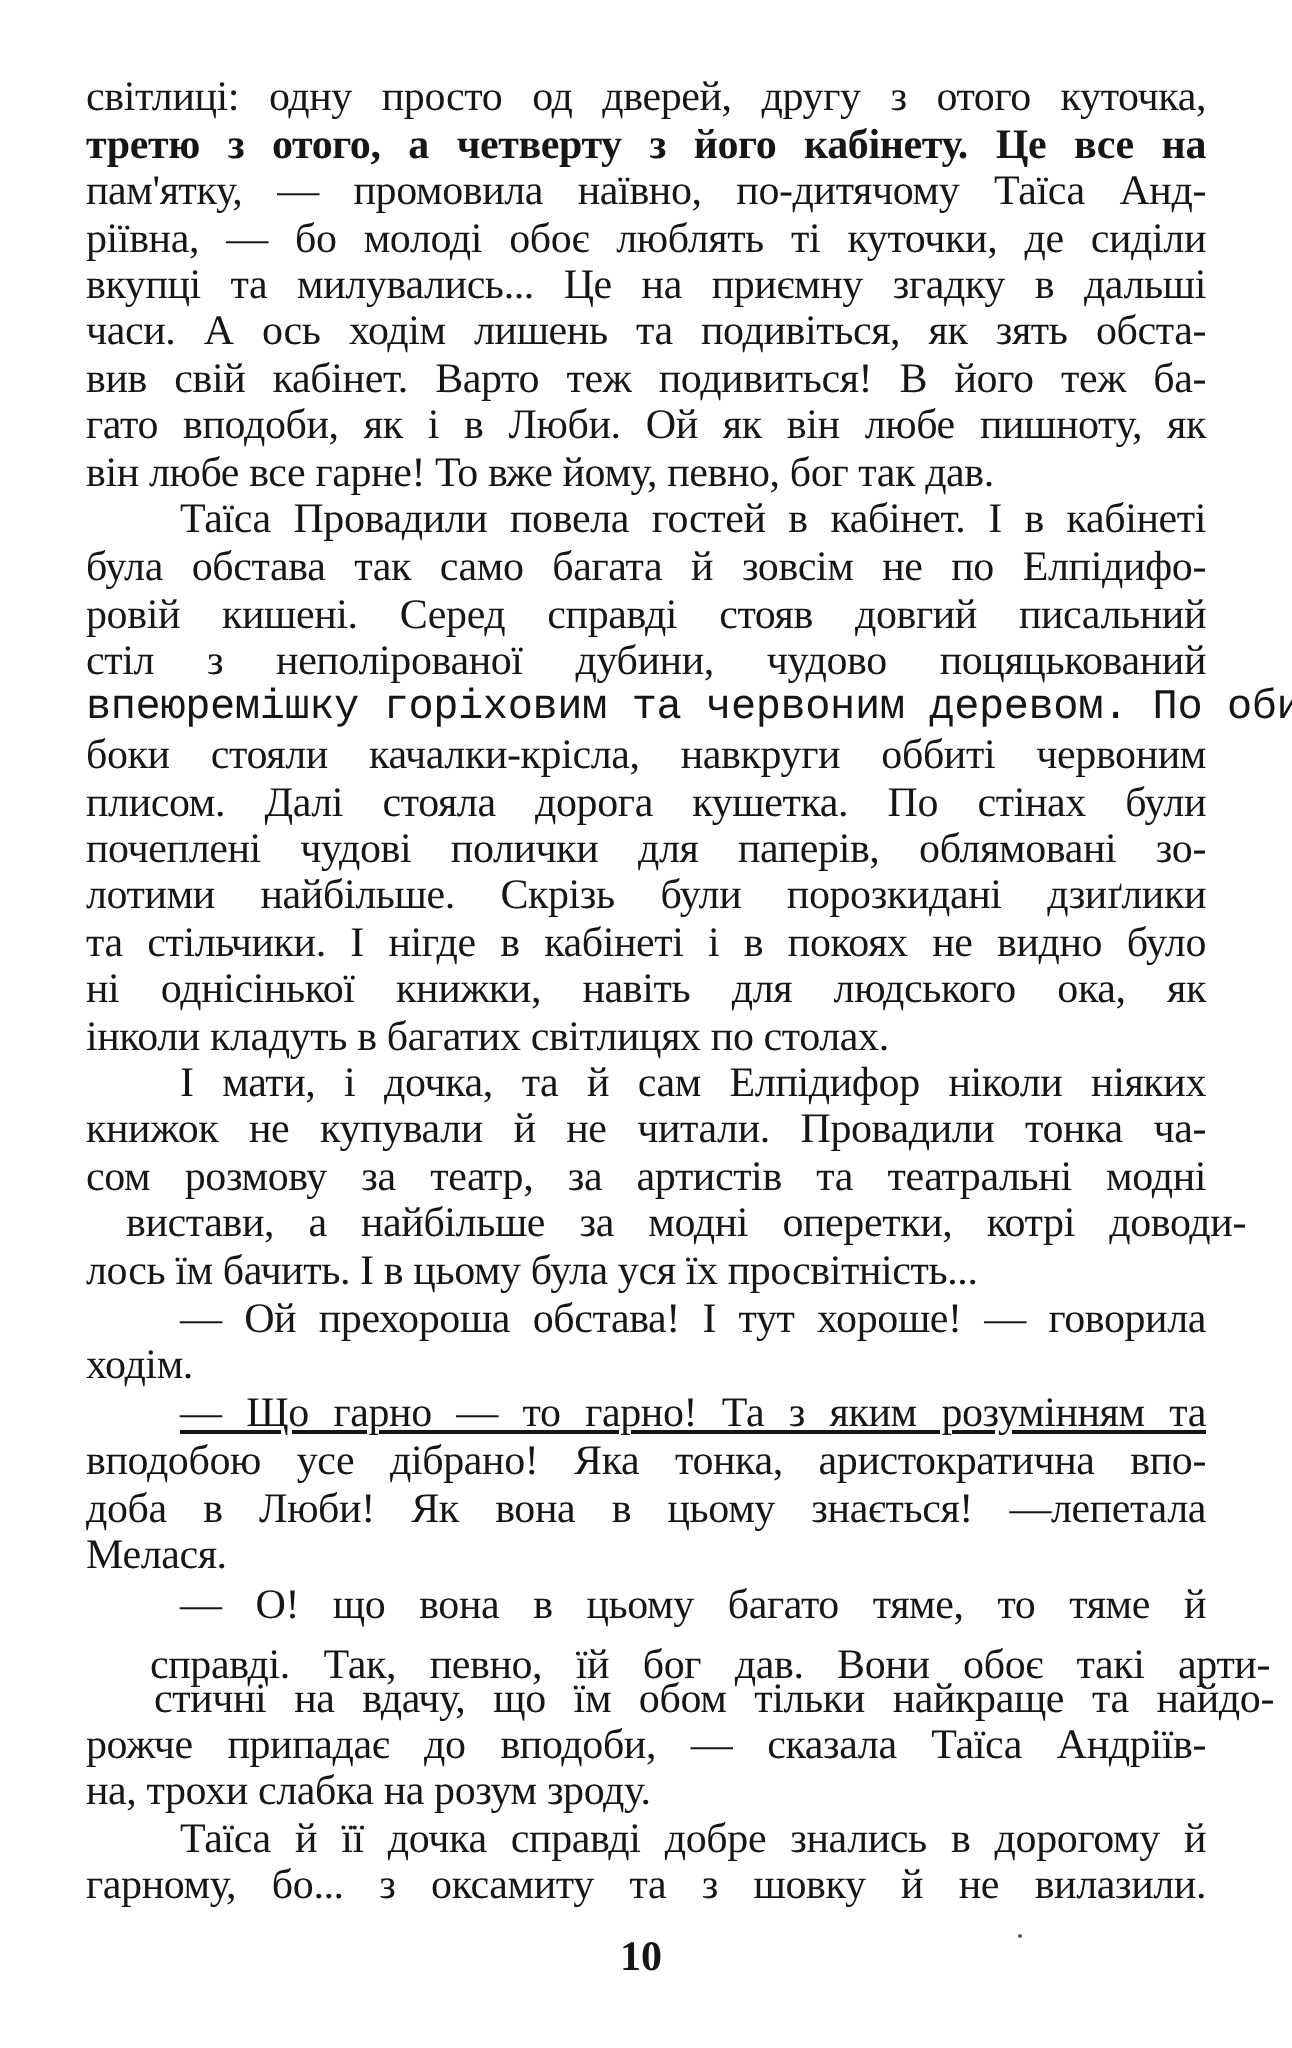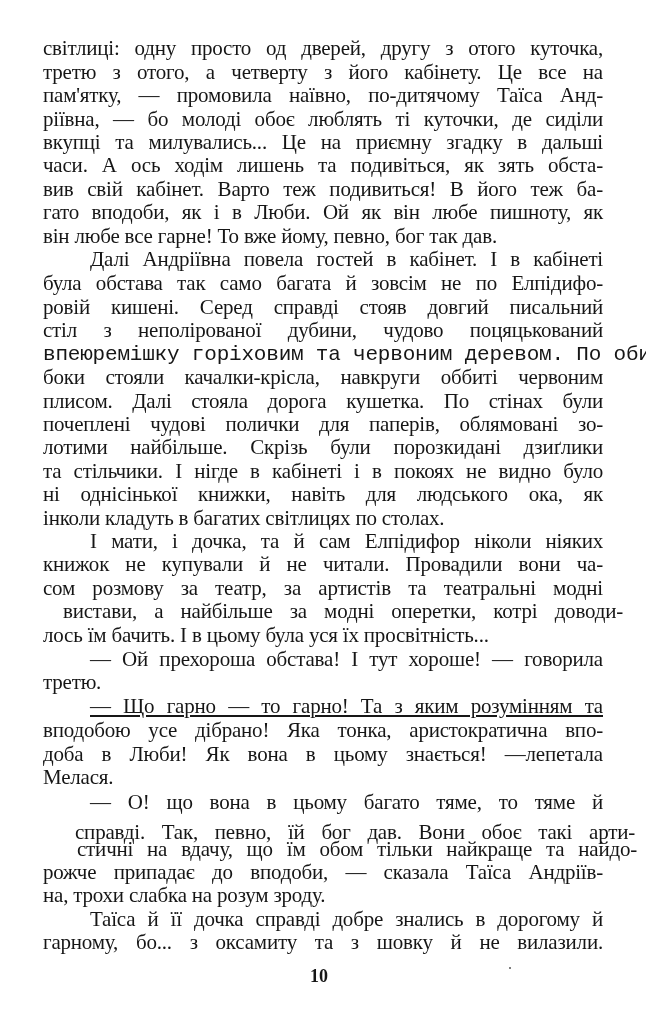--- a/index.html
+++ b/index.html
@@ -38,67 +38,67 @@
       left: 90px;
       width: 513px;
     }
     .line.last {
       text-align-last: left;
     }
     .page-number {
       position: absolute;
       left: 310px;
       top: 966px;
-      font-size: 18px;
+      font-size: 21px;
       font-weight: bold;
       font-family: "Liberation Serif", serif;
     }
     .speck {
       position: absolute;
       left: 509px;
       top: 967px;
       width: 2px;
       height: 2px;
       background: #555;
       border-radius: 1px;
     }
   </style>
 </head>
 <body>
 
 <div class="page">
   <div id="text-block">
       <div class="line" style="top: 36px;">світлиці: одну просто од дверей, другу з отого куточка,</div>
-      <div class="line" style="top: 60px;">третю з отого, а четверту з його кабінету. Це все на</div>
+      <div class="line" style="top: 60px; font-weight: bold;">третю з отого, а четверту з його кабінету. Це все на</div>
       <div class="line" style="top: 83px;">пам'ятку, — промовила наївно, по-дитячому Таїса Анд-</div>
       <div class="line" style="top: 107px;">ріївна, — бо молоді обоє люблять ті куточки, де сиділи</div>
       <div class="line" style="top: 130px;">вкупці та милувались... Це на приємну згадку в дальші</div>
       <div class="line" style="top: 153px;">часи. А ось ходім лишень та подивіться, як зять обста-</div>
       <div class="line" style="top: 177px;">вив свій кабінет. Варто теж подивиться! В його теж ба-</div>
       <div class="line" style="top: 200px;">гато вподоби, як і в Люби. Ой як він любе пишноту, як</div>
       <div class="line last" style="top: 224px;">він любе все гарне! То вже йому, певно, бог так дав.</div>
-      <div class="line indent" style="top: 247px;">Далі Андріївна повела гостей в кабінет. І в кабінеті</div>
+      <div class="line indent" style="top: 247px;">Таїса Провадили повела гостей в кабінет. І в кабінеті</div>
       <div class="line" style="top: 271px;">була обстава так само багата й зовсім не по Елпідифо-</div>
       <div class="line" style="top: 295px;">ровій кишені. Серед справді стояв довгий писальний</div>
       <div class="line" style="top: 318px;">стіл з неполірованої дубини, чудово поцяцькований</div>
       <div class="line" style="top: 342px; font-family: Liberation Mono, monospace;">впеюремішку горіховим та червоним деревом. По обидва</div>
       <div class="line" style="top: 365px;">боки стояли качалки-крісла, навкруги оббиті червоним</div>
       <div class="line" style="top: 389px;">плисом. Далі стояла дорога кушетка. По стінах були</div>
       <div class="line" style="top: 412px;">почеплені чудові полички для паперів, облямовані зо-</div>
       <div class="line" style="top: 435px;">лотими найбільше. Скрізь були порозкидані дзиґлики</div>
       <div class="line" style="top: 459px;">та стільчики. І нігде в кабінеті і в покоях не видно було</div>
       <div class="line" style="top: 482px;">ні однісінької книжки, навіть для людського ока, як</div>
       <div class="line last" style="top: 506px;">інколи кладуть в багатих світлицях по столах.</div>
       <div class="line indent" style="top: 529px;">І мати, і дочка, та й сам Елпідифор ніколи ніяких</div>
-      <div class="line" style="top: 552px;">книжок не купували й не читали. Провадили вони ча-</div>
+      <div class="line" style="top: 552px;">книжок не купували й не читали. Провадили тонка ча-</div>
       <div class="line" style="top: 576px;">сом розмову за театр, за артистів та театральні модні</div>
       <div class="line" style="top: 599px; margin-left: 20px;">вистави, а найбільше за модні оперетки, котрі доводи-</div>
       <div class="line last" style="top: 623px;">лось їм бачить. І в цьому була уся їх просвітність...</div>
       <div class="line indent" style="top: 647px;">— Ой прехороша обстава! І тут хороше! — говорила</div>
-      <div class="line last" style="top: 670px;">третю.</div>
+      <div class="line last" style="top: 670px;">ходім.</div>
       <div class="line indent" style="top: 694px; text-decoration: underline;">— Що гарно — то гарно! Та з яким розумінням та</div>
       <div class="line" style="top: 718px;">вподобою усе дібрано! Яка тонка, аристократична впо-</div>
       <div class="line" style="top: 742px;">доба в Люби! Як вона в цьому знається! —лепетала</div>
       <div class="line last" style="top: 765px;">Мелася.</div>
       <div class="line indent" style="top: 790px;">— О! що вона в цьому багато тяме, то тяме й</div>
       <div class="line" style="top: 820px; margin-left: 32px;">справді. Так, певно, їй бог дав. Вони обоє такі арти-</div>
       <div class="line" style="top: 837px; margin-left: 34px;">стичні на вдачу, що їм обом тільки найкраще та найдо-</div>
       <div class="line" style="top: 860px;">рожче припадає до вподоби, — сказала Таїса Андріїв-</div>
       <div class="line last" style="top: 883px;">на, трохи слабка на розум зроду.</div>
       <div class="line indent" style="top: 907px;">Таїса й її дочка справді добре знались в дорогому й</div>

